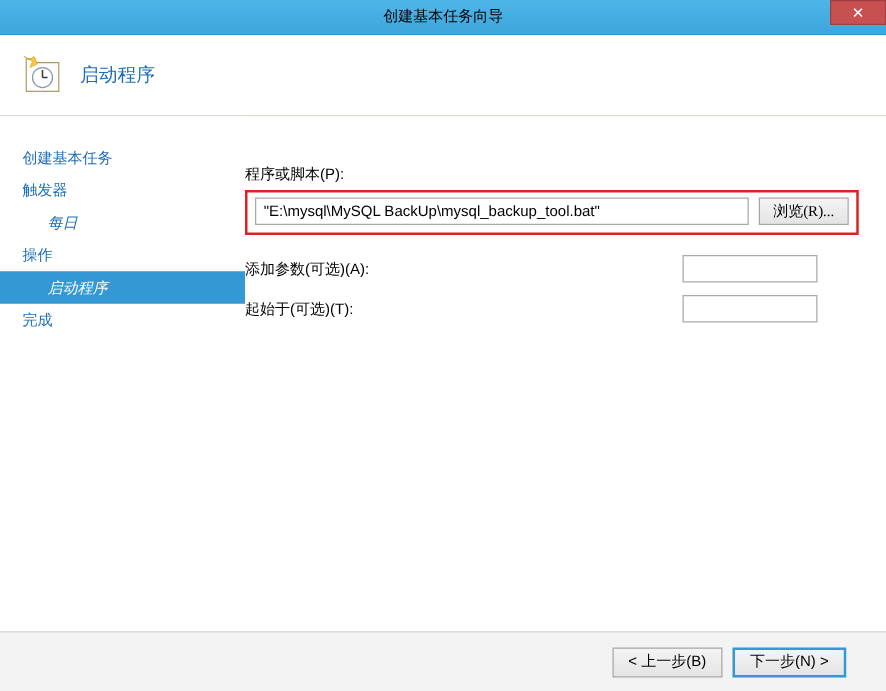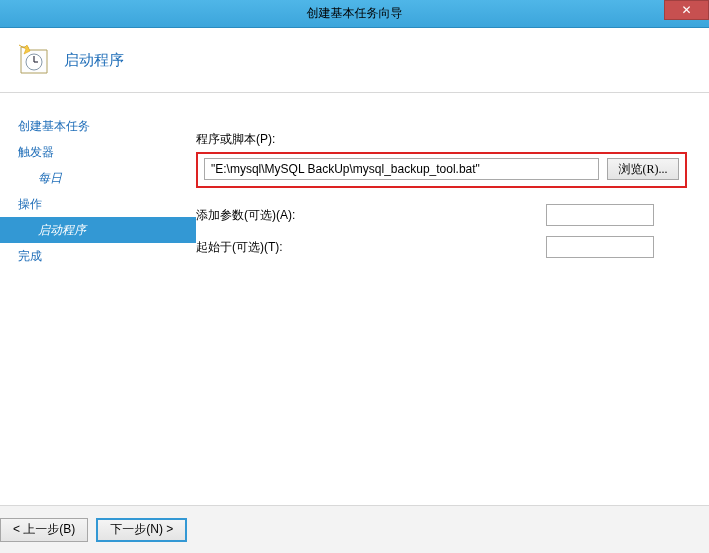--- a/index.html
+++ b/index.html
@@ -148,22 +148,23 @@
       margin-bottom: 10px;
     }
     .row2 .label-col{
       width: 350px;
     }
     .footer {
       height: 48px;
       border-top: 1px solid #d8d8d8;
       display: flex;
       align-items: center;
+      justify-content: flex-end;
       gap: 8px;
-      padding-right: 2px;
+      padding-right: 32px;
       background: #f3f3f3;
     }
     .footer-btn {
       min-width: 88px;
       height: 24px;
       padding: 0 12px;
       background: linear-gradient(to bottom, #f4f4f4, #e4e4e4);
       border: 1px solid #a7a7a7;
       font-size: 12px;
       font-family: inherit;

